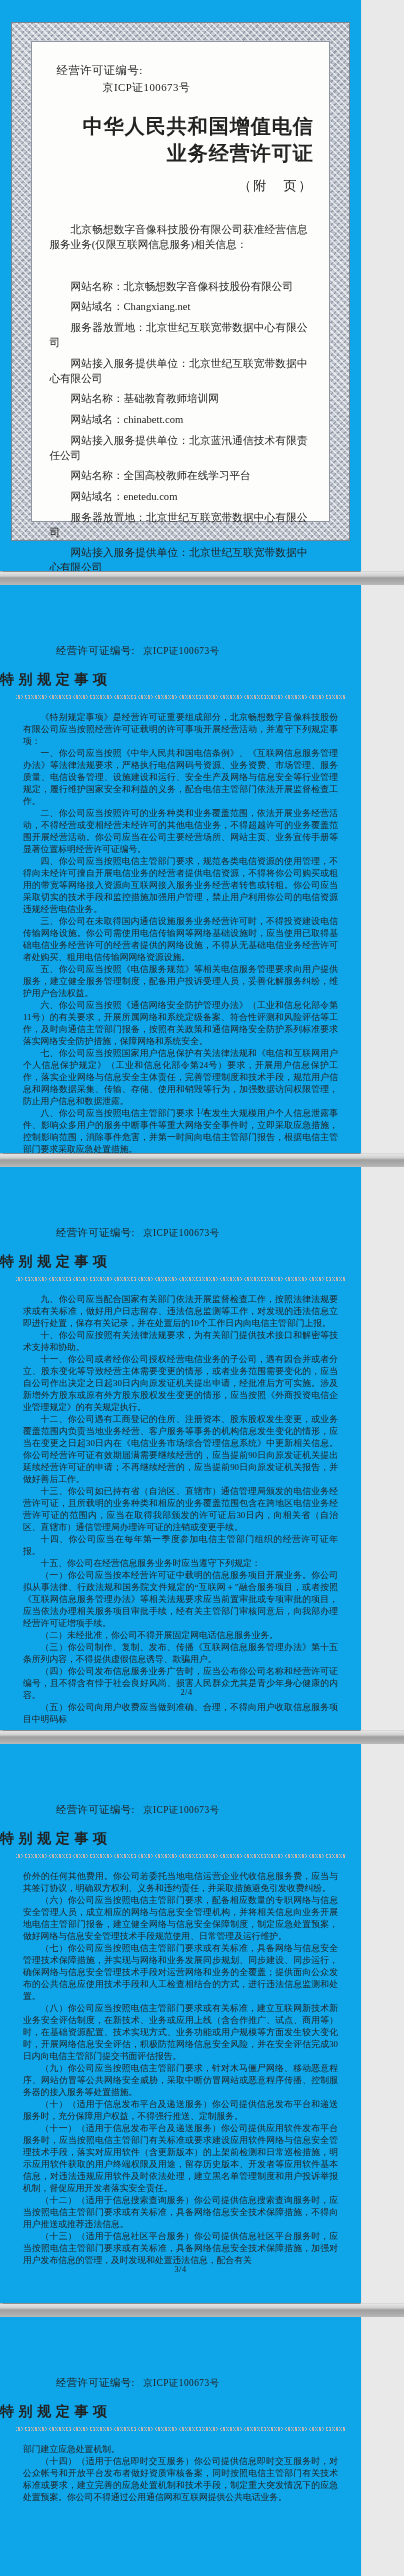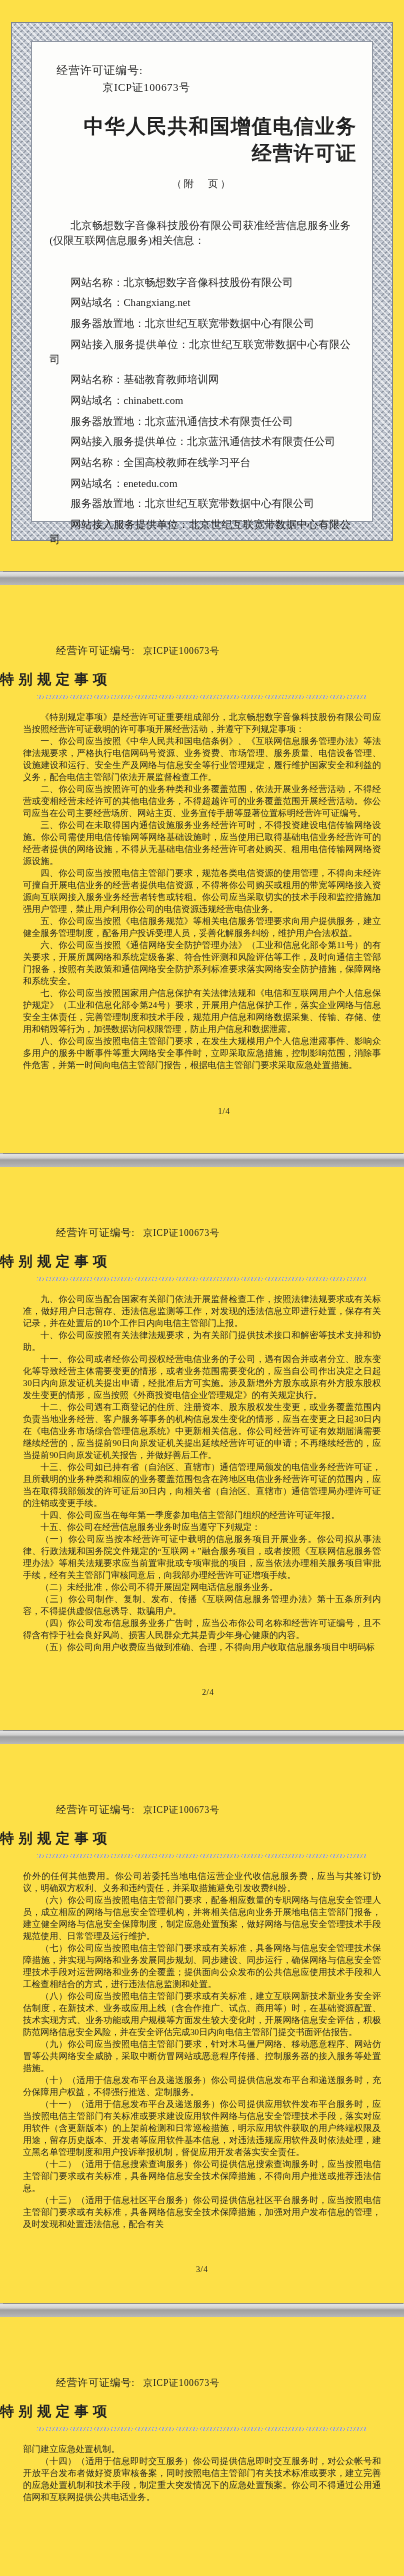--- a/index.html
+++ b/index.html
@@ -1,33 +1,33 @@
 <!DOCTYPE html>
 <html style="font-size:8.2px"><head>
 <meta charset="utf-8">
 <style>
   html,body{margin:0;padding:0;background:#e9e9e9;}
   body{width:405px;font-family:"Liberation Serif","DejaVu Serif",serif;color:#222;}
-  .page{position:relative;width:404px;background:#fde047;box-shadow:0 0.5px 1px rgba(0,0,0,.35);overflow:hidden;}
+  .page{position:relative;width:361px;background:#0ea5e9;box-shadow:0 0.5px 1px rgba(0,0,0,.35);overflow:hidden;}
   .sep{height:13.4px;background:linear-gradient(180deg,#e6e6e6 0%,#cfcfcf 30%,#9f9f9f 45%,#ababab 75%,#b9b9b9 100%);border-top:0.5px solid #d8d8d8;}
 
   
   .page1{height:571px;}
   .cert-border{position:absolute;left:11.3px;right:11.3px;top:21.6px;bottom:30px;
     border:1px solid #7d8490;
     background-color:#c7ccd5;
     background-image:
       repeating-linear-gradient(45deg, rgba(255,255,255,.6) 0 1.5px, transparent 1.5px 4.6px),
       repeating-linear-gradient(-45deg, rgba(90,100,115,.38) 0 1.5px, transparent 1.5px 4.6px),
       repeating-linear-gradient(0deg, rgba(120,128,140,.25) 0 1px, transparent 1px 4.1px);}
   .cert-inner{position:absolute;left:18.5px;right:18.5px;top:18.5px;bottom:18.5px;background:#fdfdfb;border:0.5px solid #8f96a2;padding:13.4px 15.5px;}
   .lic-label{font-size:11.3px;letter-spacing:0.5px;margin:7.2px 0 0 9.3px;}
   .lic-no{display:block;font-size:10.8px;margin:3.1px 0 0 46px;font-family:"Liberation Serif",serif;}
   .cert-title{text-align:right;font-size:20px;font-weight:600;letter-spacing:1px;margin-top:18.5px;margin-left:32px;}
-  .cert-sub{text-align:center;font-size:10px;letter-spacing:2.1px;margin-top:9.3px;}
+  .cert-sub{text-align:right;font-size:13px;letter-spacing:2.1px;margin-top:9.3px;}
   .cert-body{margin-top:27px;padding:0 6.2px 0 2.1px;font-size:10.6px;line-height:15px;}
   .cert-body p{margin:5.7px 0;text-indent:2em;text-align:justify;}
   .cert-body p.intro{margin-bottom:27px;}
 
   
   .prov{padding-top:0.5px;}
   .p2{height:567px;} .p3{height:562px;} .p4{height:558px;} .p5{height:562px;}
   .hdr{margin:58px 12px 0 56px;font-size:10.3px;letter-spacing:0.5px;}
   .hdr .no{font-size:9.3px;margin-left:5.2px;position:relative;top:0.5px;}
   .prov-title{text-align:left;font-size:14px;font-weight:600;letter-spacing:4.6px;margin-top:13.4px;}
@@ -55,21 +55,20 @@
       <div class="cert-sub">（附　页）</div>
       <div class="cert-body">
         <p class="intro">北京畅想数字音像科技股份有限公司获准经营信息服务业务(仅限互联网信息服务)相关信息：</p>
 
       <p>网站名称：北京畅想数字音像科技股份有限公司</p>
           <p>网站域名：Changxiang.net</p>
           <p>服务器放置地：北京世纪互联宽带数据中心有限公司</p>
           <p>网站接入服务提供单位：北京世纪互联宽带数据中心有限公司</p>
           <p>网站名称：基础教育教师培训网</p>
           <p>网站域名：chinabett.com</p>
-          <p>服务器放置地：北京蓝汛通信技术有限责任公司</p>
           <p>网站接入服务提供单位：北京蓝汛通信技术有限责任公司</p>
           <p>网站名称：全国高校教师在线学习平台</p>
           <p>网站域名：enetedu.com</p>
           <p>服务器放置地：北京世纪互联宽带数据中心有限公司</p>
           <p>网站接入服务提供单位：北京世纪互联宽带数据中心有限公司</p>
         </div>
     </div>
   </div>
 </div>
 
@@ -80,22 +79,22 @@
     <span>经营许可证编号:</span>
     <span class="no">京ICP证100673号</span>
   </div>
   <div class="prov-title">特别规定事项</div>
   <div class="wavy"></div>
   <div class="body-text">
 
   <p>《特别规定事项》是经营许可证重要组成部分，北京畅想数字音像科技股份有限公司应当按照经营许可证载明的许可事项开展经营活动，并遵守下列规定事项：</p>
       <p>一、你公司应当按照《中华人民共和国电信条例》、《互联网信息服务管理办法》等法律法规要求，严格执行电信网码号资源、业务资费、市场管理、服务质量、电信设备管理、设施建设和运行、安全生产及网络与信息安全等行业管理规定，履行维护国家安全和利益的义务，配合电信主管部门依法开展监督检查工作。</p>
       <p>二、你公司应当按照许可的业务种类和业务覆盖范围，依法开展业务经营活动，不得经营或变相经营未经许可的其他电信业务，不得超越许可的业务覆盖范围开展经营活动。你公司应当在公司主要经营场所、网站主页、业务宣传手册等显著位置标明经营许可证编号。</p>
+      <p>四、你公司应当按照电信主管部门要求，规范各类电信资源的使用管理，不得向未经许可擅自开展电信业务的经营者提供电信资源，不得将你公司购买或租用的带宽等网络接入资源向互联网接入服务业务经营者转售或转租。你公司应当采取切实的技术手段和监控措施加强用户管理，禁止用户利用你公司的电信资源违规经营电信业务。</p>
       <p>三、你公司在未取得国内通信设施服务业务经营许可时，不得投资建设电信传输网络设施。你公司需使用电信传输网等网络基础设施时，应当使用已取得基础电信业务经营许可的经营者提供的网络设施，不得从无基础电信业务经营许可者处购买、租用电信传输网网络资源设施。</p>
-      <p>四、你公司应当按照电信主管部门要求，规范各类电信资源的使用管理，不得向未经许可擅自开展电信业务的经营者提供电信资源，不得将你公司购买或租用的带宽等网络接入资源向互联网接入服务业务经营者转售或转租。你公司应当采取切实的技术手段和监控措施加强用户管理，禁止用户利用你公司的电信资源违规经营电信业务。</p>
       <p>五、你公司应当按照《电信服务规范》等相关电信服务管理要求向用户提供服务，建立健全服务管理制度，配备用户投诉受理人员，妥善化解服务纠纷，维护用户合法权益。</p>
       <p>六、你公司应当按照《通信网络安全防护管理办法》（工业和信息化部令第11号）的有关要求，开展所属网络和系统定级备案、符合性评测和风险评估等工作，及时向通信主管部门报备，按照有关政策和通信网络安全防护系列标准要求落实网络安全防护措施，保障网络和系统安全。</p>
       <p>七、你公司应当按照国家用户信息保护有关法律法规和《电信和互联网用户个人信息保护规定》（工业和信息化部令第24号）要求，开展用户信息保护工作，落实企业网络与信息安全主体责任，完善管理制度和技术手段，规范用户信息和网络数据采集、传输、存储、使用和销毁等行为，加强数据访问权限管理，防止用户信息和数据泄露。</p>
       <p>八、你公司应当按照电信主管部门要求，在发生大规模用户个人信息泄露事件、影响众多用户的服务中断事件等重大网络安全事件时，立即采取应急措施，控制影响范围，消除事件危害，并第一时间向电信主管部门报告，根据电信主管部门要求采取应急处置措施。</p>
     </div>
   <div class="pageno">1/4</div>
 </div>
 
 <div class="sep"></div>
 

